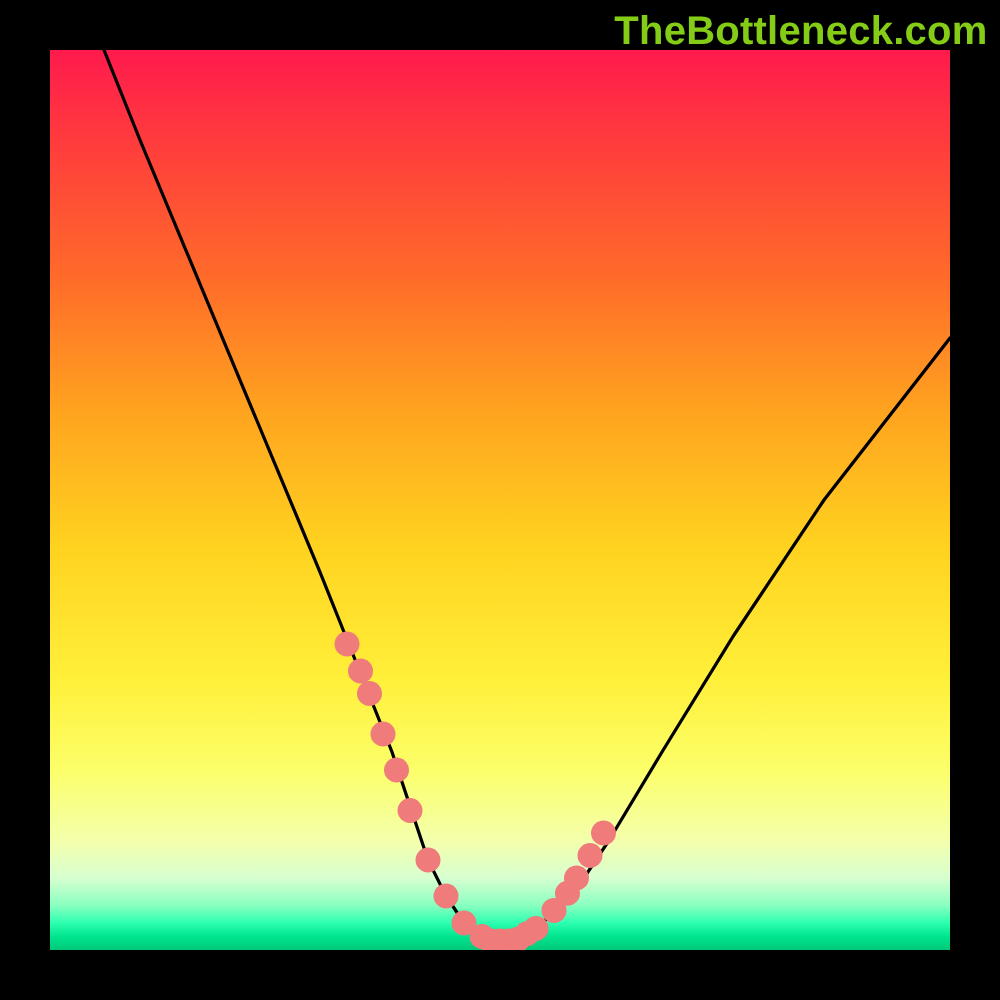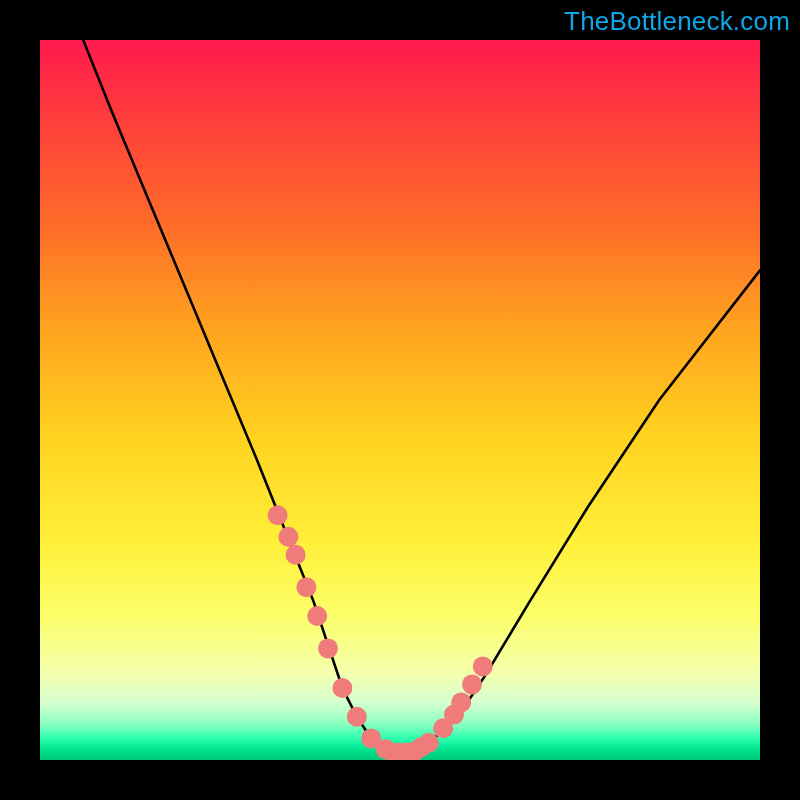--- a/index.html
+++ b/index.html
@@ -45,23 +45,23 @@
       #8affc0 95%,
       #2dffb0 97%,
       #00e58f 98.5%,
       #00c878 100%
     );
   }
   .watermark {
     position: absolute;
     top: 6px;
     right: 10px;
-    color: #0ea5e9;
-    font-size: 26px;
-    font-weight: 400;
+    color: #84cc16;
+    font-size: 32px;
+    font-weight: 700;
     letter-spacing: 0.2px;
     font-family: Arial, Helvetica, sans-serif;
   }
   svg.curve {
     position: absolute;
     left: 0;
     top: 0;
     width: 720px;
     height: 720px;
   }

